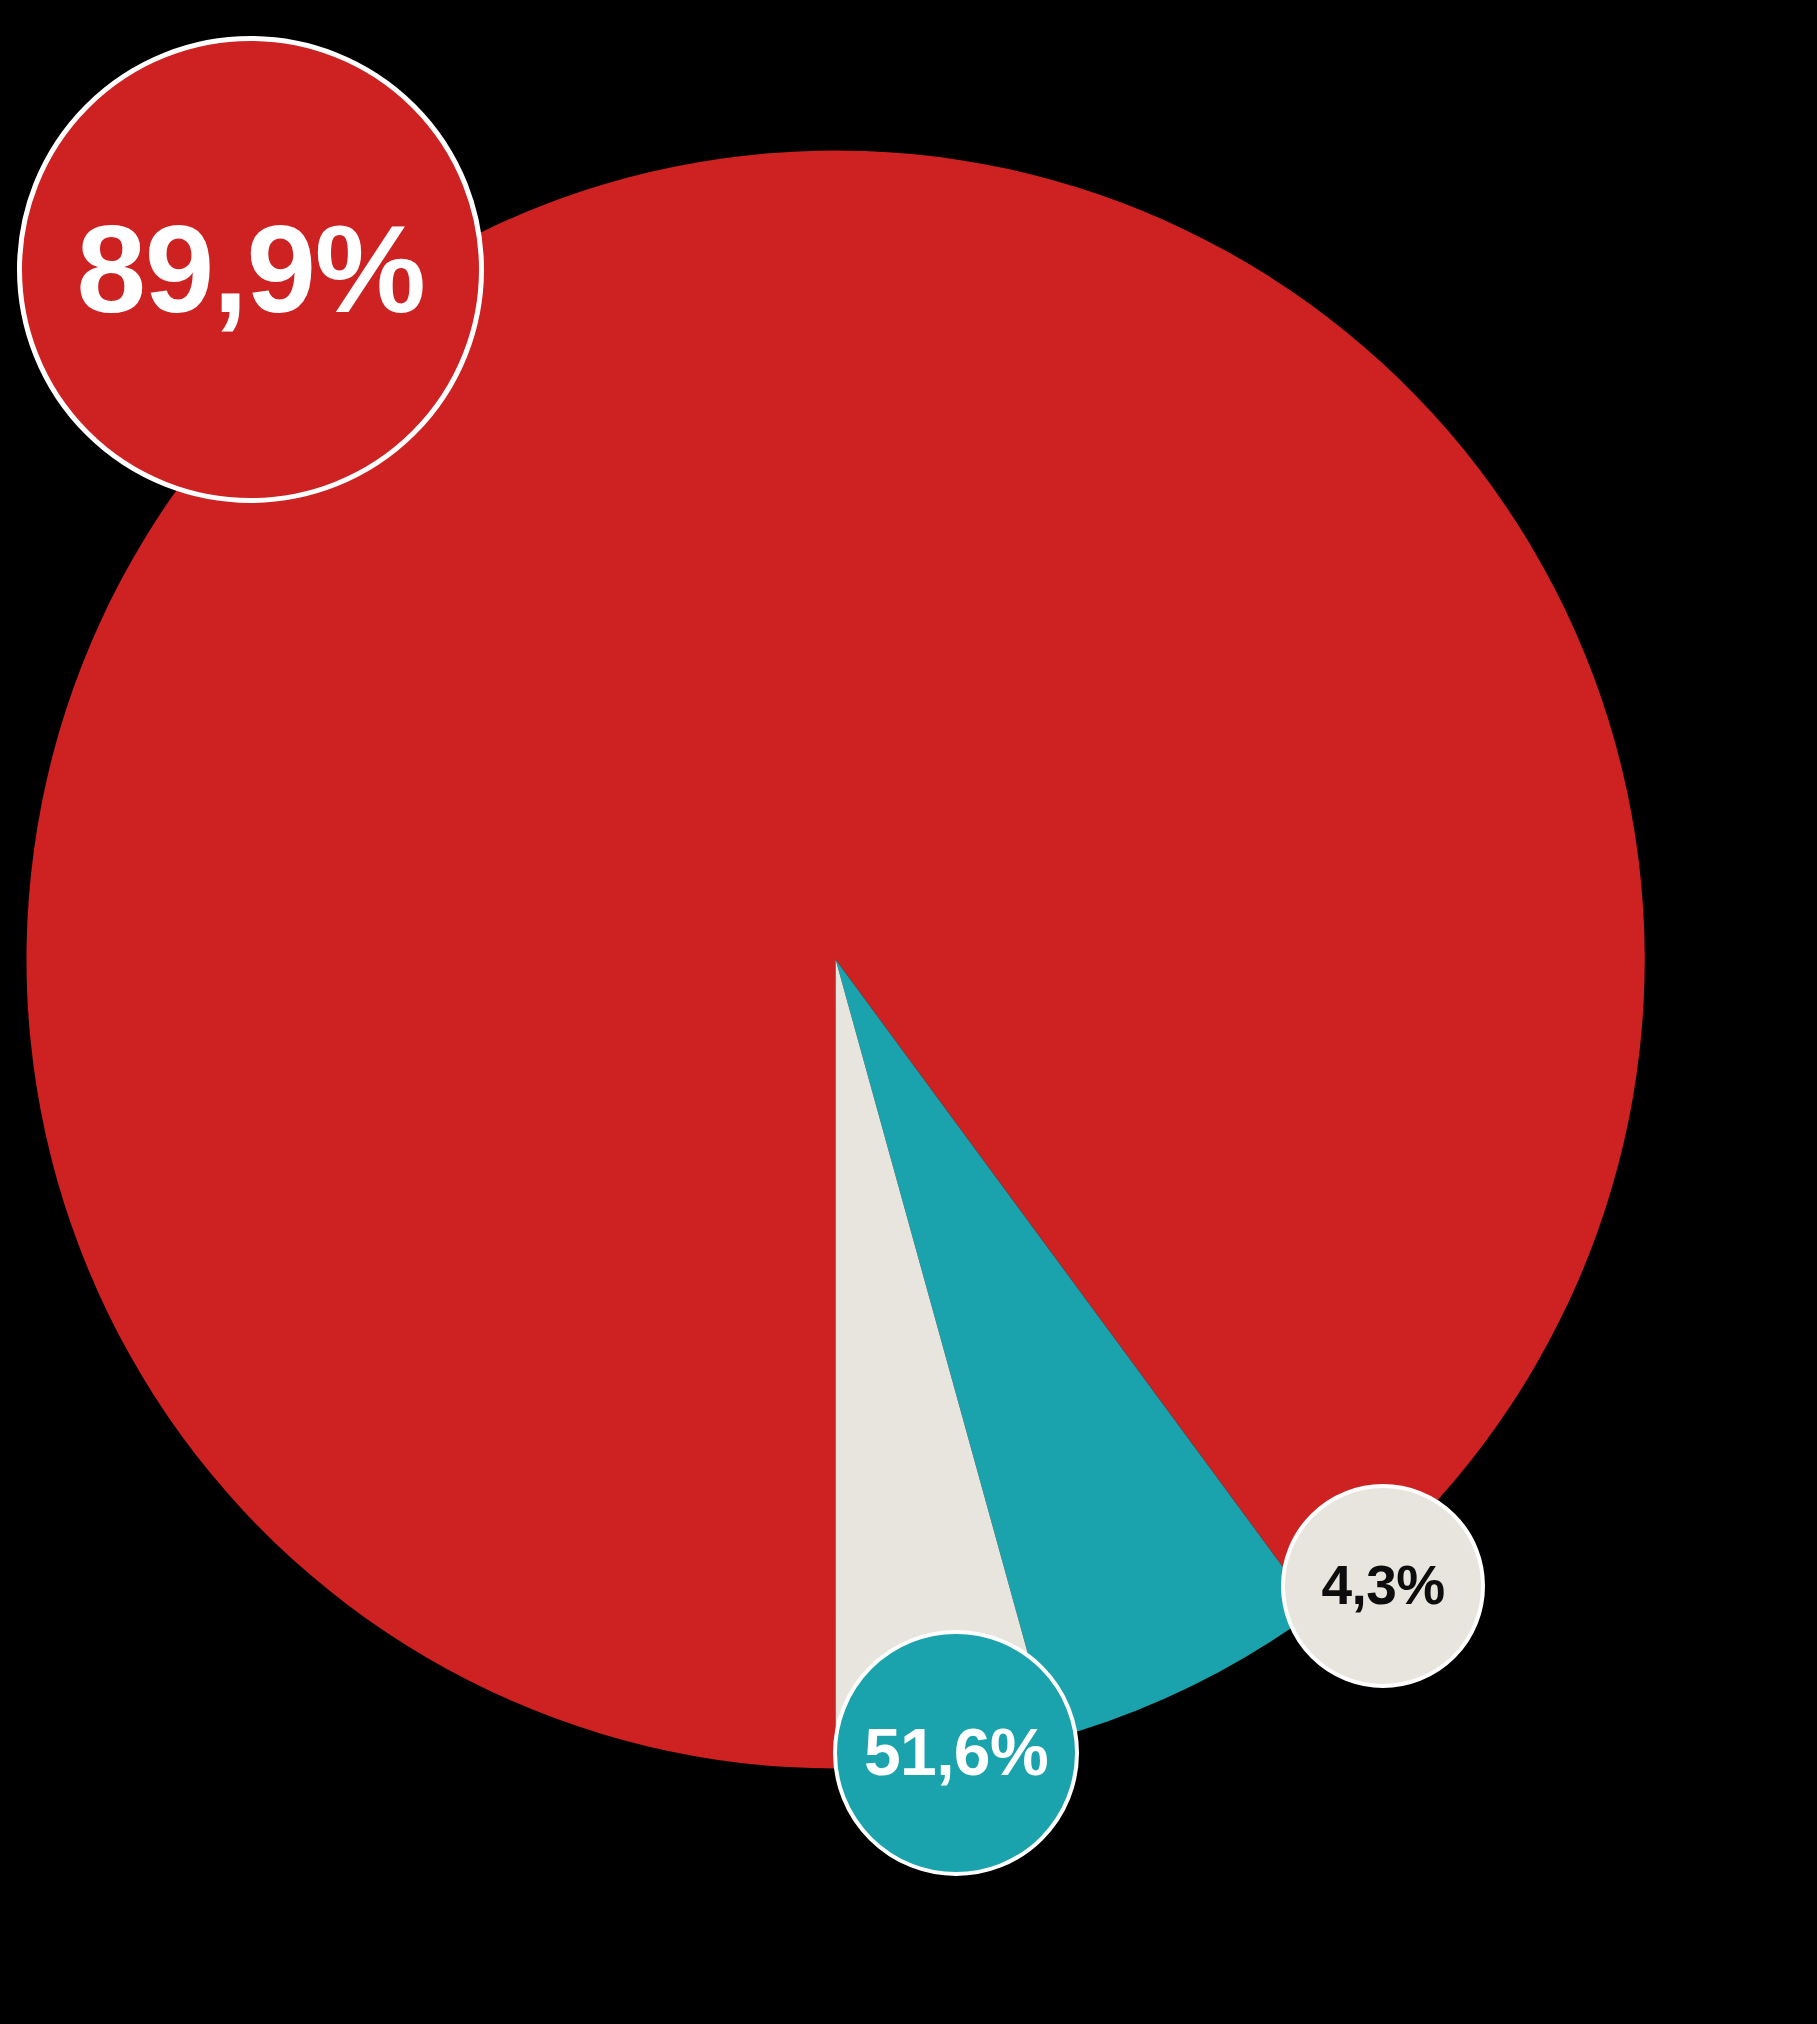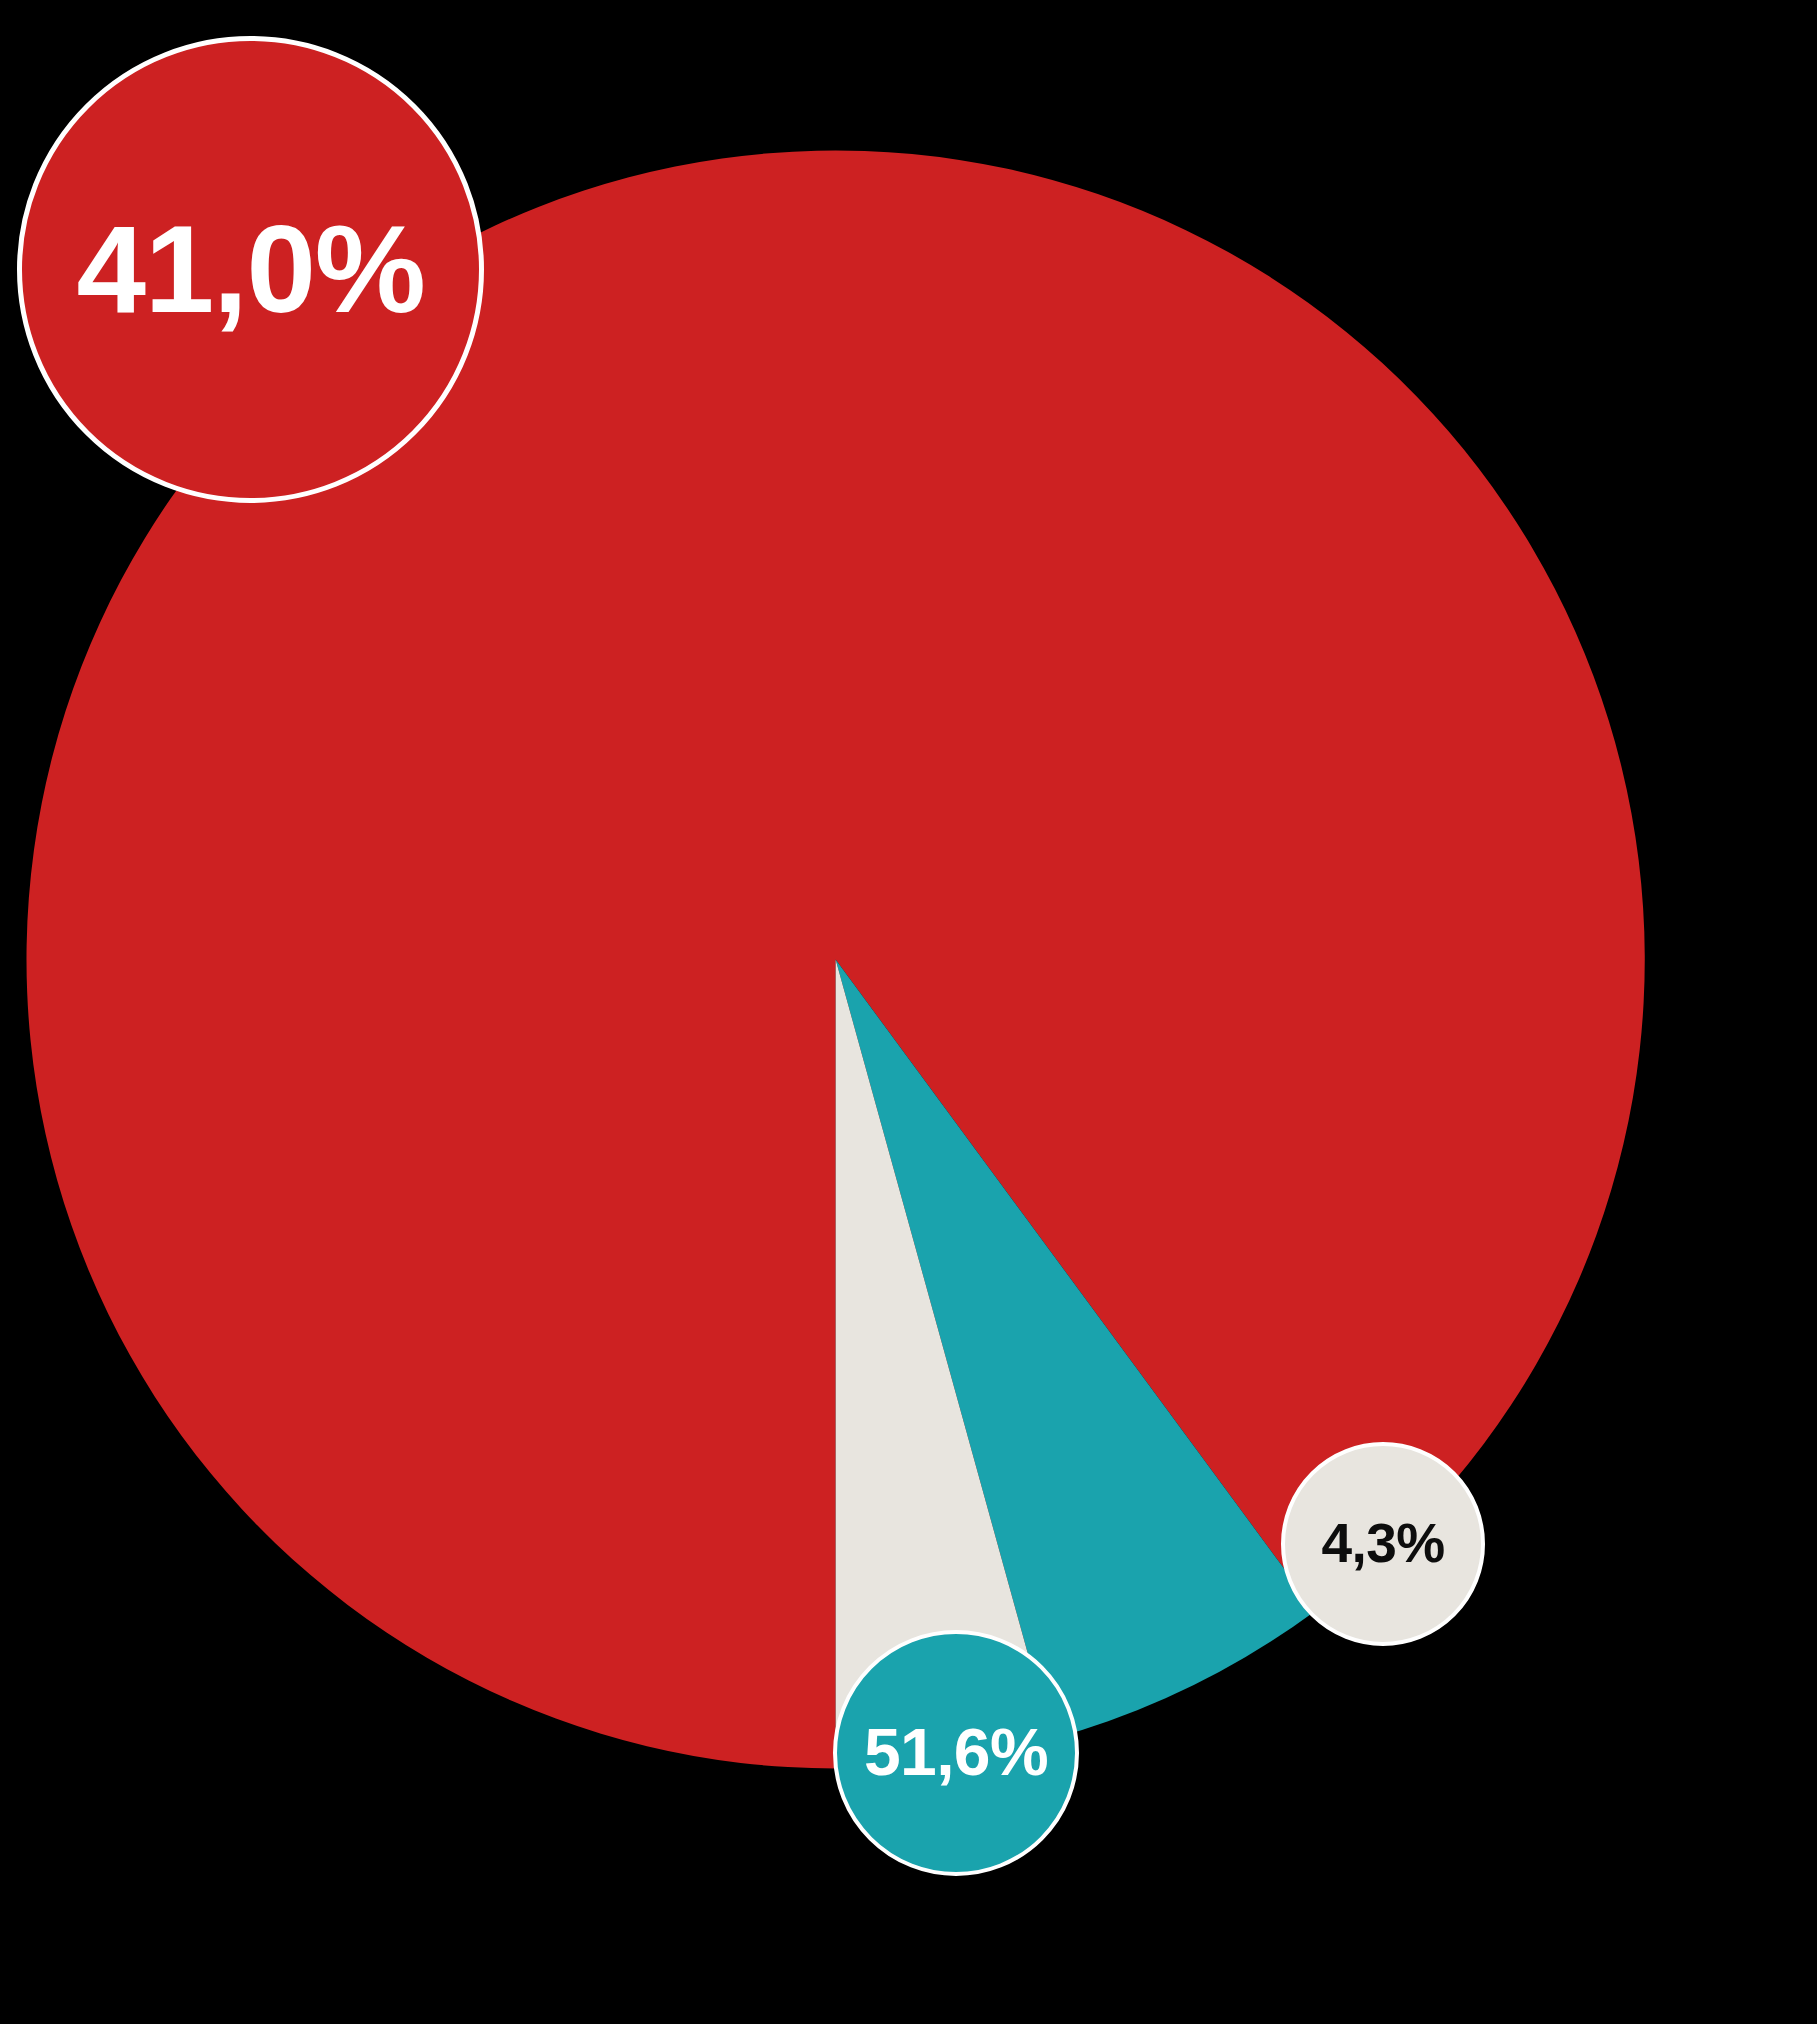--- a/index.html
+++ b/index.html
@@ -51,21 +51,21 @@
   .badge-mid {
     left: 833px;
     top: 1630px;
     width: 246px;
     height: 246px;
     border: 4.7px solid #ffffff;
     font-size: 66px;
   }
   .badge-small {
     left: 1281px;
-    top: 1442px;
+    top: 1484px;
     width: 204px;
     height: 204px;
     border: 4.7px solid #ffffff;
     font-size: 55px;
   }
   .badge-label {
     display: block;
     white-space: nowrap;
     transform: translateY(-0.01em);
   }
@@ -78,21 +78,21 @@
   <svg class="chart-svg" viewBox="0 0 1920 2139" preserveAspectRatio="none">
     <rect x="0" y="0" width="1920" height="2139" fill="#000000"></rect>
     <g>
       <path id="slice-0" d="M 883 1014 L 883.00 1869.00 A 855 855 0 1 1 1389.89 1702.54 Z" fill="#CD2122"></path>
       <path id="slice-1" d="M 883 1014 L 1389.89 1702.54 A 855 855 0 0 1 1111.20 1837.98 Z" fill="#1AA3AD"></path>
       <path id="slice-2" d="M 883 1014 L 1111.20 1837.98 A 855 855 0 0 1 883.00 1869.00 Z" fill="#E8E5DF"></path>
     </g>
   </svg>
 
   <div class="badge badge-large" id="badge-0" style="background: rgb(205, 33, 34); color: rgb(255, 255, 255); border-color: rgb(255, 255, 255);">
-    <span class="badge-label">41,0%</span>
+    <span class="badge-label">89,9%</span>
   </div>
 
   <div class="badge badge-mid" id="badge-1" style="background: rgb(26, 163, 173); color: rgb(255, 255, 255); border-color: rgb(255, 255, 255);">
     <span class="badge-label">51,6%</span>
   </div>
 
   <div class="badge badge-small" id="badge-2" style="background: rgb(232, 229, 223); color: rgb(13, 13, 13); border-color: rgb(255, 255, 255);">
     <span class="badge-label">4,3%</span>
   </div>
 

